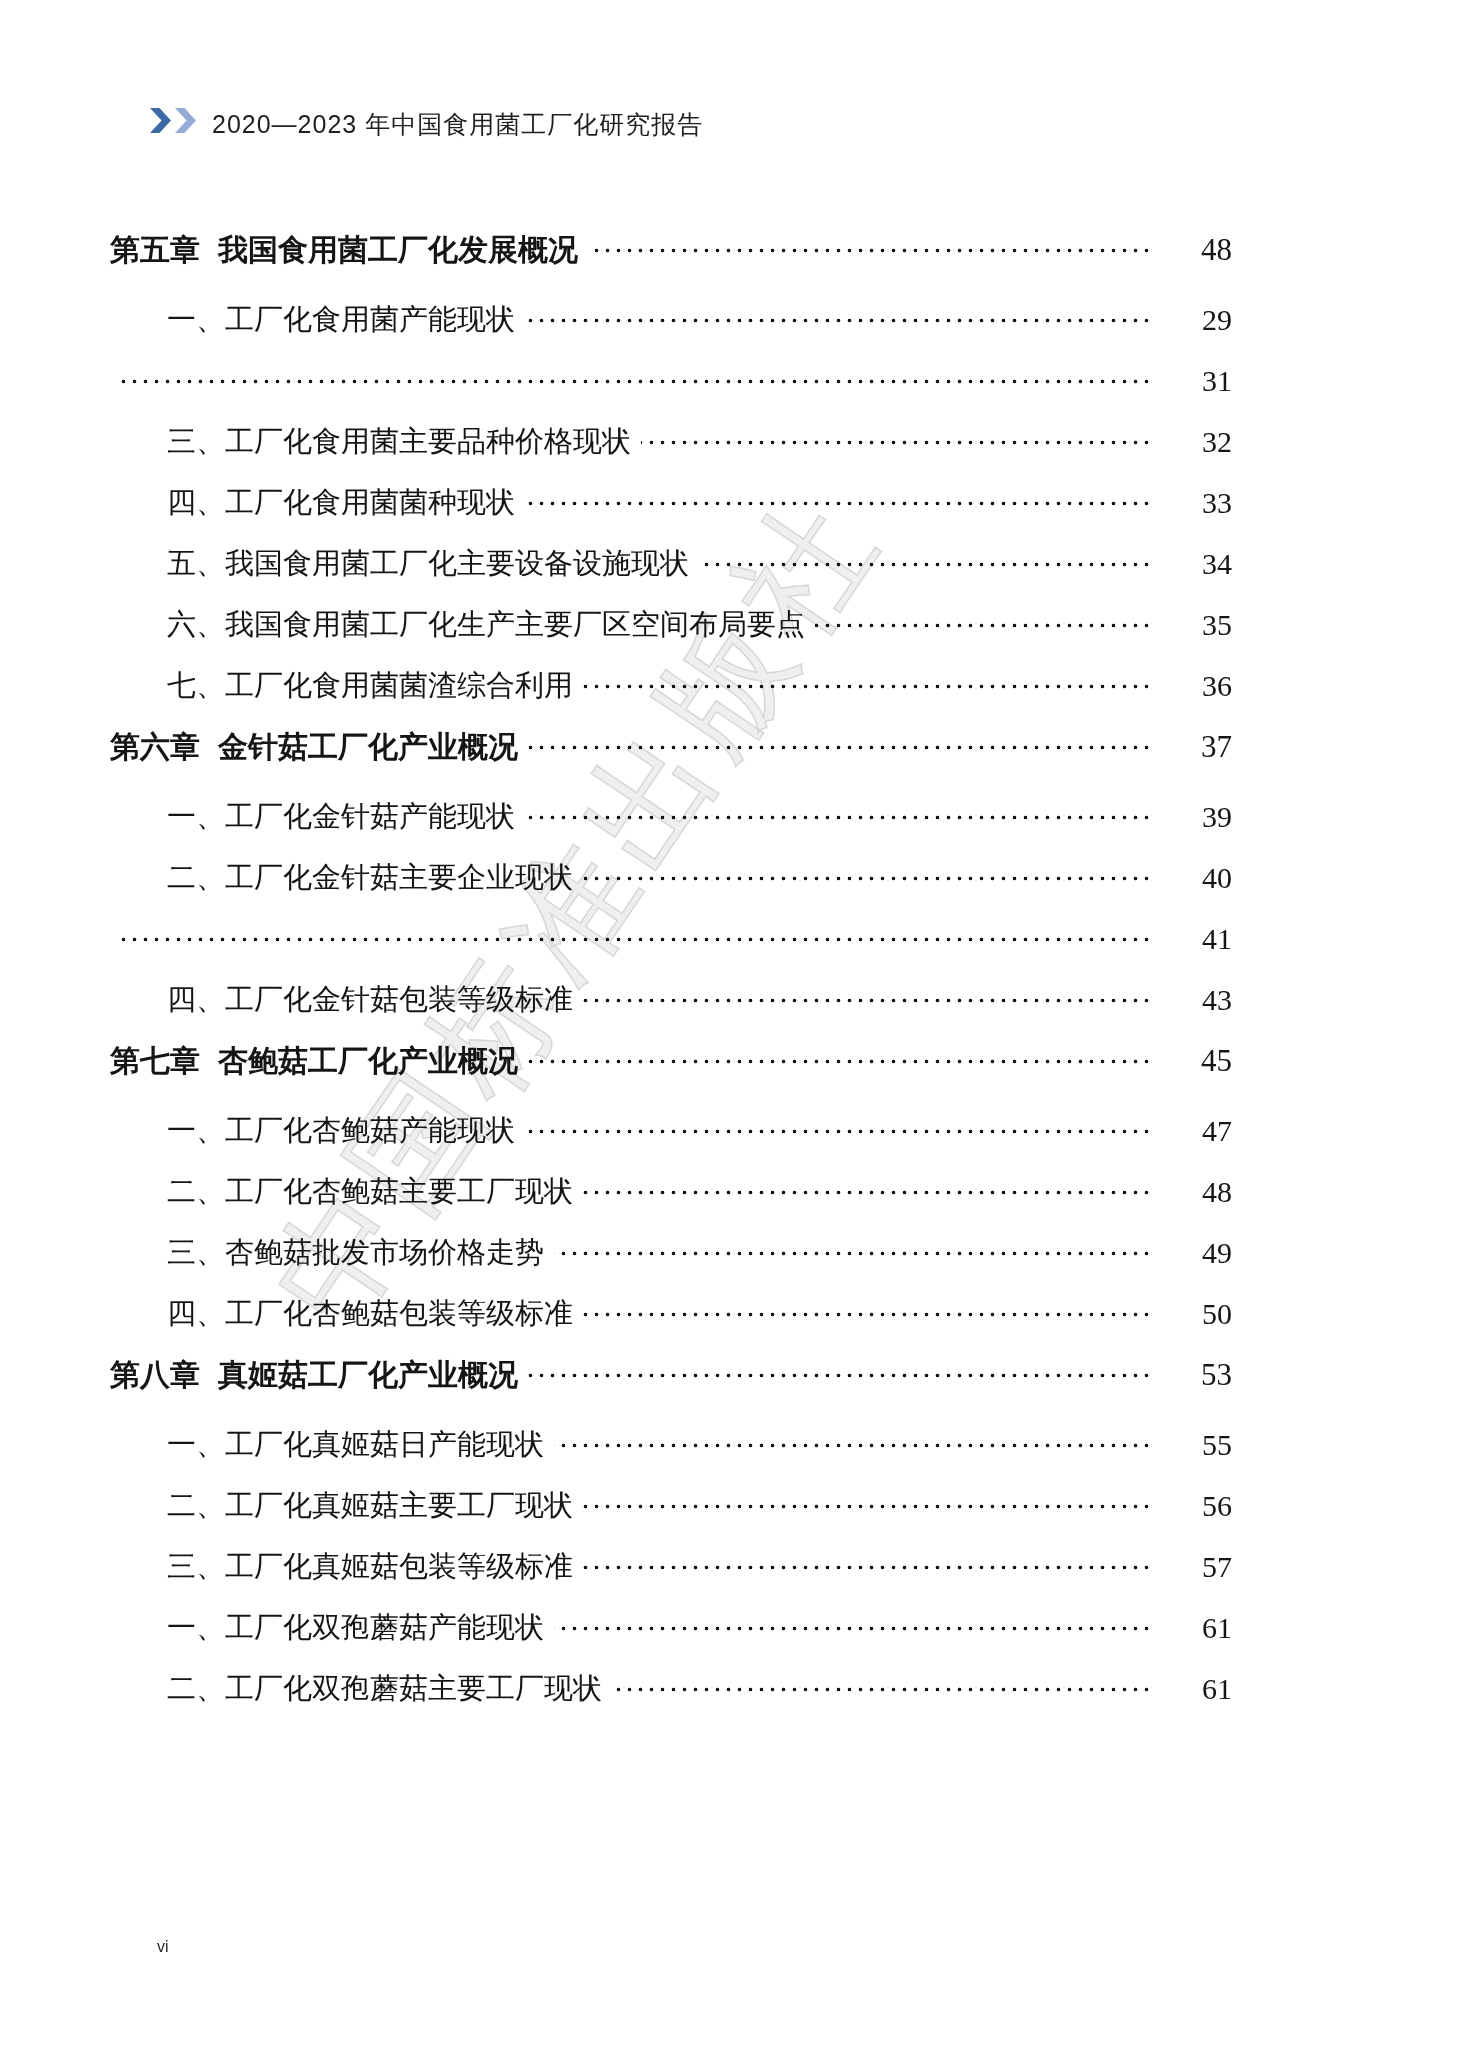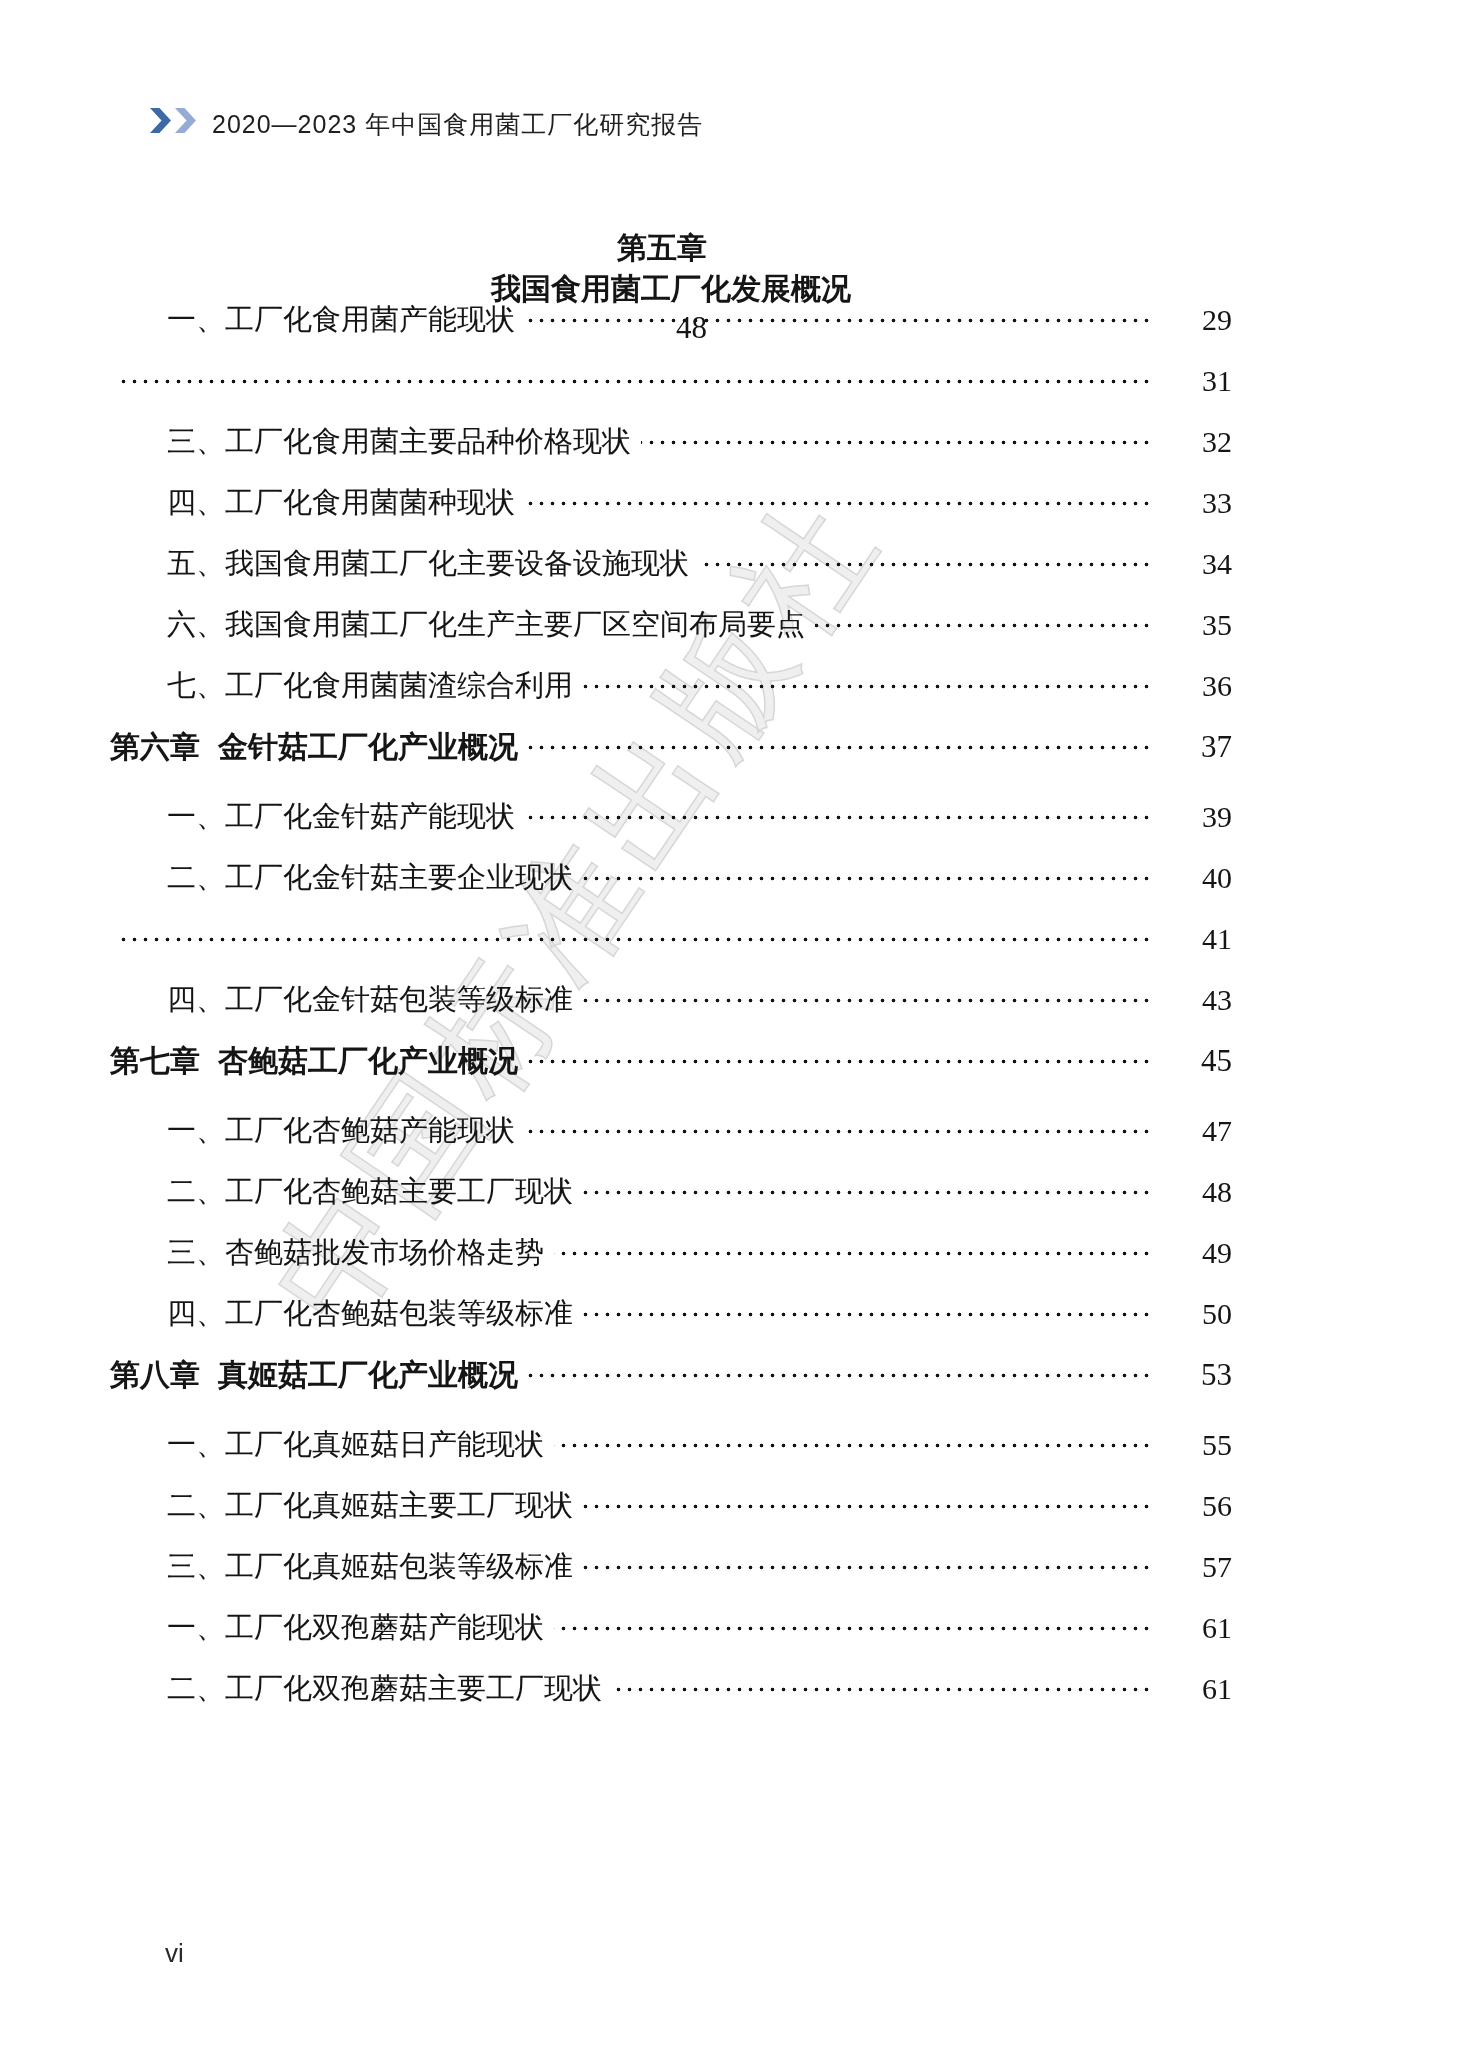--- a/index.html
+++ b/index.html
@@ -68,21 +68,21 @@
     align-items: center;
     height: 44px;
     margin-bottom: 17px;
   }
   .row.chapter {
     margin-bottom: 26px;
     font-family: "Liberation Sans", "DejaVu Sans", sans-serif;
     font-weight: 700;
     font-size: 30px;
   }
-  .toc .row.chapter:first-child { margin-top: 0; flex-direction: column; }
+  .toc .row.chapter:first-child { margin-top: 0; }
   .chap-label { margin-right: 18px; white-space: nowrap; }
   .chap-title { white-space: nowrap; }
   .row.item {
     font-size: 29px;
     font-weight: 400;
   }
   .item-text {
     margin-left: 57px;
     white-space: nowrap;
   }
@@ -106,24 +106,23 @@
     white-space: nowrap;
   }
   .row.chapter .page-num { font-size: 31px; }
 
   
   .footer {
     position: absolute;
     left: 157px;
     top: 1938px;
     font-family: "Liberation Sans", "DejaVu Sans", sans-serif;
-    font-size: 26px;
+    font-size: 16px;
     color: #2a2a2a;
     z-index: 1;
-    margin-left: 8px;
   }
 </style>
 </head>
 <body>
 
 <div class="watermark">中国标准出版社</div>
 
 <div class="header">
   <span class="chev c1"></span>
   <span class="chev c2"></span>

